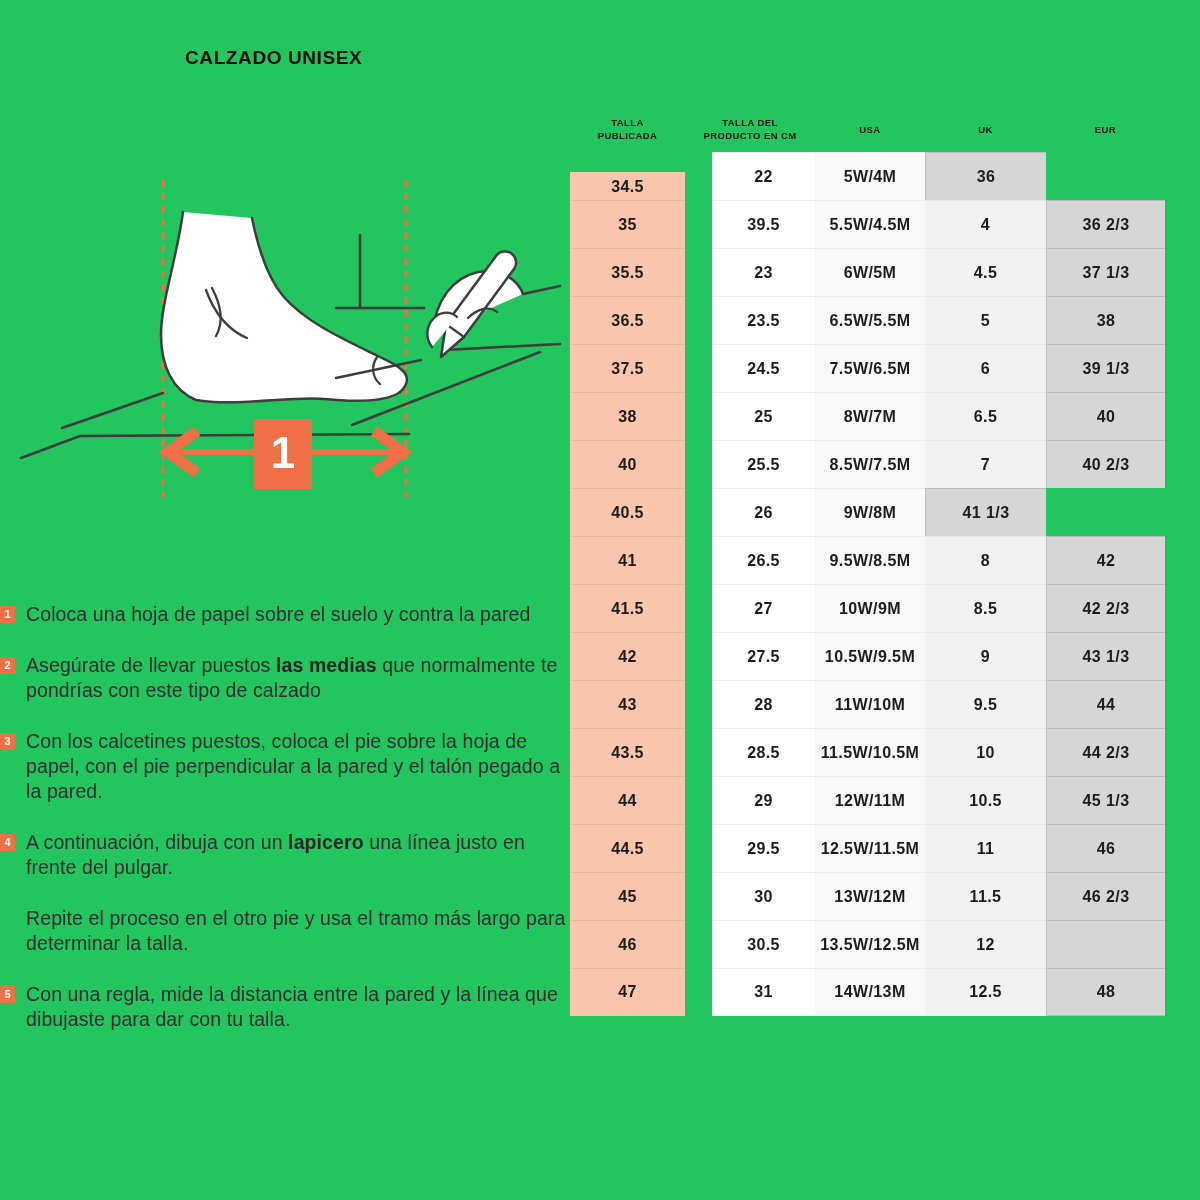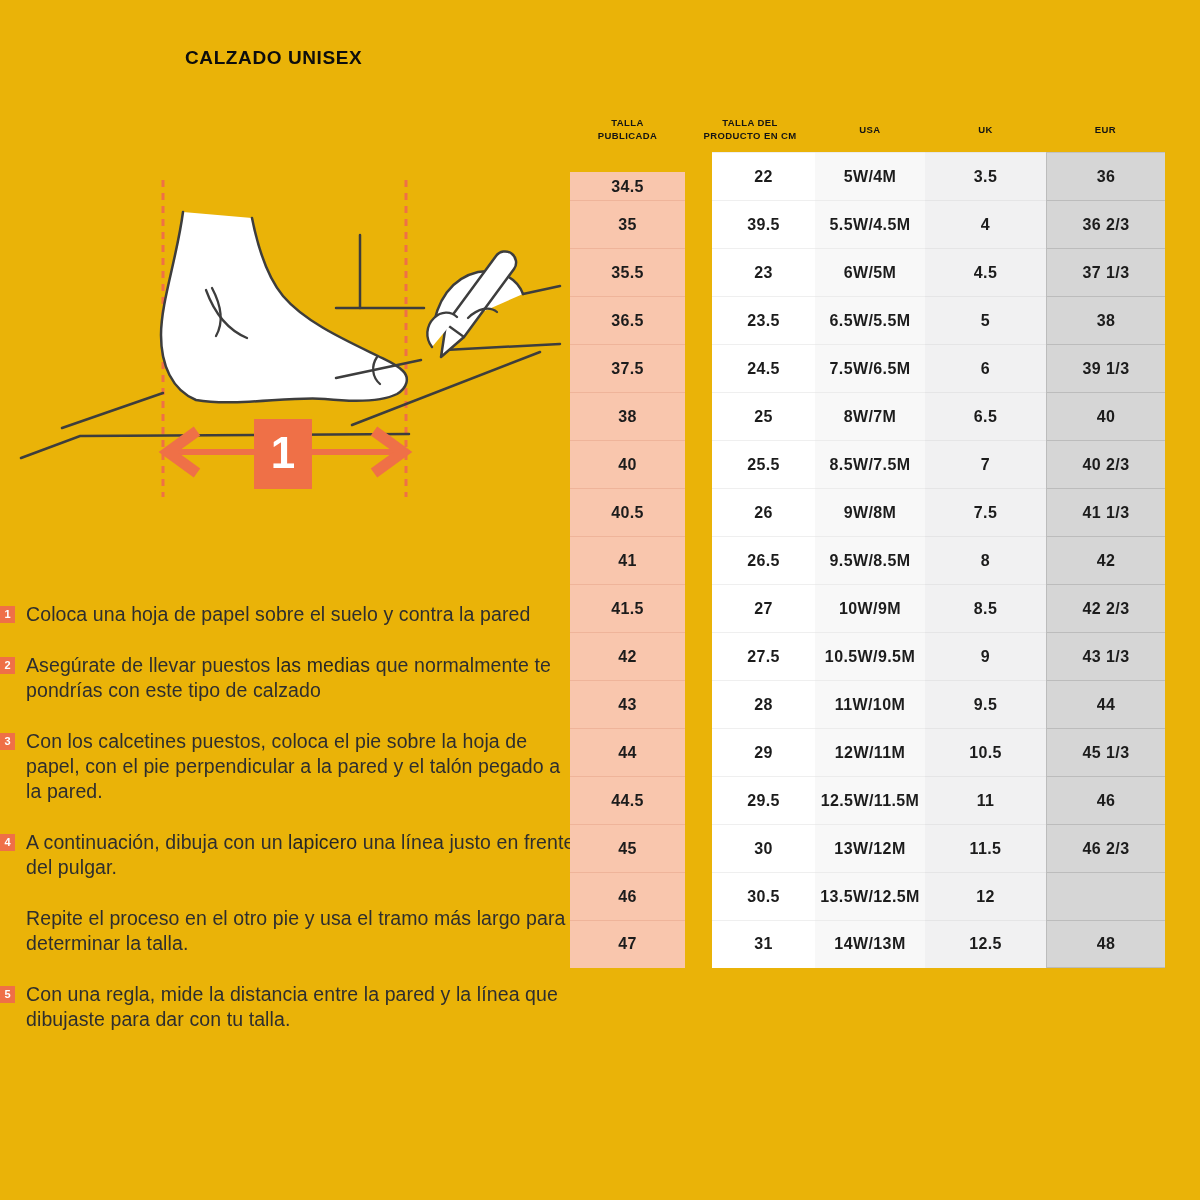--- a/index.html
+++ b/index.html
@@ -1,34 +1,34 @@
 <!DOCTYPE html>
 <html><head>
 <meta charset="utf-8">
 <style>
   * { margin:0; padding:0; box-sizing:border-box; }
   html,body { width:1200px; height:1200px; background:#fff; overflow:hidden;
               font-family:"Liberation Sans", sans-serif; }
-  .page { position:relative; width:1200px; height:1200px; background:#eab308; }
+  .page { position:relative; width:1200px; height:1200px; background:#22c55e; }
 
   
   .title { position:absolute; left:185px; top:47px; font-size:19px; font-weight:700;
            letter-spacing:0.6px; color:#0d0d0d; }
 
   
   .illu { position:absolute; left:0; top:0; width:600px; height:600px; }
 
   
   .instructions { position:absolute; left:0; top:602px; width:578px; }
   .inst-item { position:relative; padding-left:26px; margin-bottom:26px;
                font-size:19.5px; line-height:25px; color:#2e2e2e; letter-spacing:0.1px; }
   .inst-item .marker { position:absolute; left:0; top:4px; width:15px; height:17px;
                background:#EF7047; color:#fff; font-size:11px; font-weight:700;
                display:flex; align-items:center; justify-content:center; }
-  .inst-item .bold { font-weight:400; color:#262626; }
+  .inst-item .bold { font-weight:700; color:#262626; }
 
   
   .size-table { position:absolute; left:570px; top:108px; width:595px; }
   .thead, .tr { display:grid; grid-template-columns:115px 130px 110px 121px 119px; }
   .thead { height:44px; align-items:center; }
   .th { text-align:center; font-size:9.5px; font-weight:700; color:#141414;
         letter-spacing:0.4px; line-height:1.35; white-space:pre-line; }
   .tr { height:48px; }
   .td { display:flex; align-items:center; justify-content:center;
         font-size:16px; font-weight:700; color:#1c1c1c; letter-spacing:0.4px; }
@@ -132,21 +132,20 @@
 PRODUCTO EN CM</div>
       <div class="th">USA</div>
       <div class="th">UK</div>
       <div class="th">EUR</div>
     </div>
     <div class="tbody" id="tbody">
   <div class="tr">
     <div class="td c0">34.5</div>
     <div class="td c1">22</div>
     <div class="td c2">5W/4M</div>
-    <div class="td c3">3.5</div>
     <div class="td c4">36</div>
   </div>
 
   <div class="tr">
     <div class="td c0">35</div>
     <div class="td c1">39.5</div>
     <div class="td c2">5.5W/4.5M</div>
     <div class="td c3">4</div>
     <div class="td c4">36 2/3</div>
   </div>
@@ -189,21 +188,20 @@
     <div class="td c1">25.5</div>
     <div class="td c2">8.5W/7.5M</div>
     <div class="td c3">7</div>
     <div class="td c4">40 2/3</div>
   </div>
 
   <div class="tr">
     <div class="td c0">40.5</div>
     <div class="td c1">26</div>
     <div class="td c2">9W/8M</div>
-    <div class="td c3">7.5</div>
     <div class="td c4">41 1/3</div>
   </div>
 
   <div class="tr">
     <div class="td c0">41</div>
     <div class="td c1">26.5</div>
     <div class="td c2">9.5W/8.5M</div>
     <div class="td c3">8</div>
     <div class="td c4">42</div>
   </div>
@@ -225,20 +223,27 @@
   </div>
 
   <div class="tr">
     <div class="td c0">43</div>
     <div class="td c1">28</div>
     <div class="td c2">11W/10M</div>
     <div class="td c3">9.5</div>
     <div class="td c4">44</div>
   </div>
 
+  <div class="tr">
+    <div class="td c0">43.5</div>
+    <div class="td c1">28.5</div>
+    <div class="td c2">11.5W/10.5M</div>
+    <div class="td c3">10</div>
+    <div class="td c4">44 2/3</div>
+  </div>
 
   <div class="tr">
     <div class="td c0">44</div>
     <div class="td c1">29</div>
     <div class="td c2">12W/11M</div>
     <div class="td c3">10.5</div>
     <div class="td c4">45 1/3</div>
   </div>
 
   <div class="tr">

